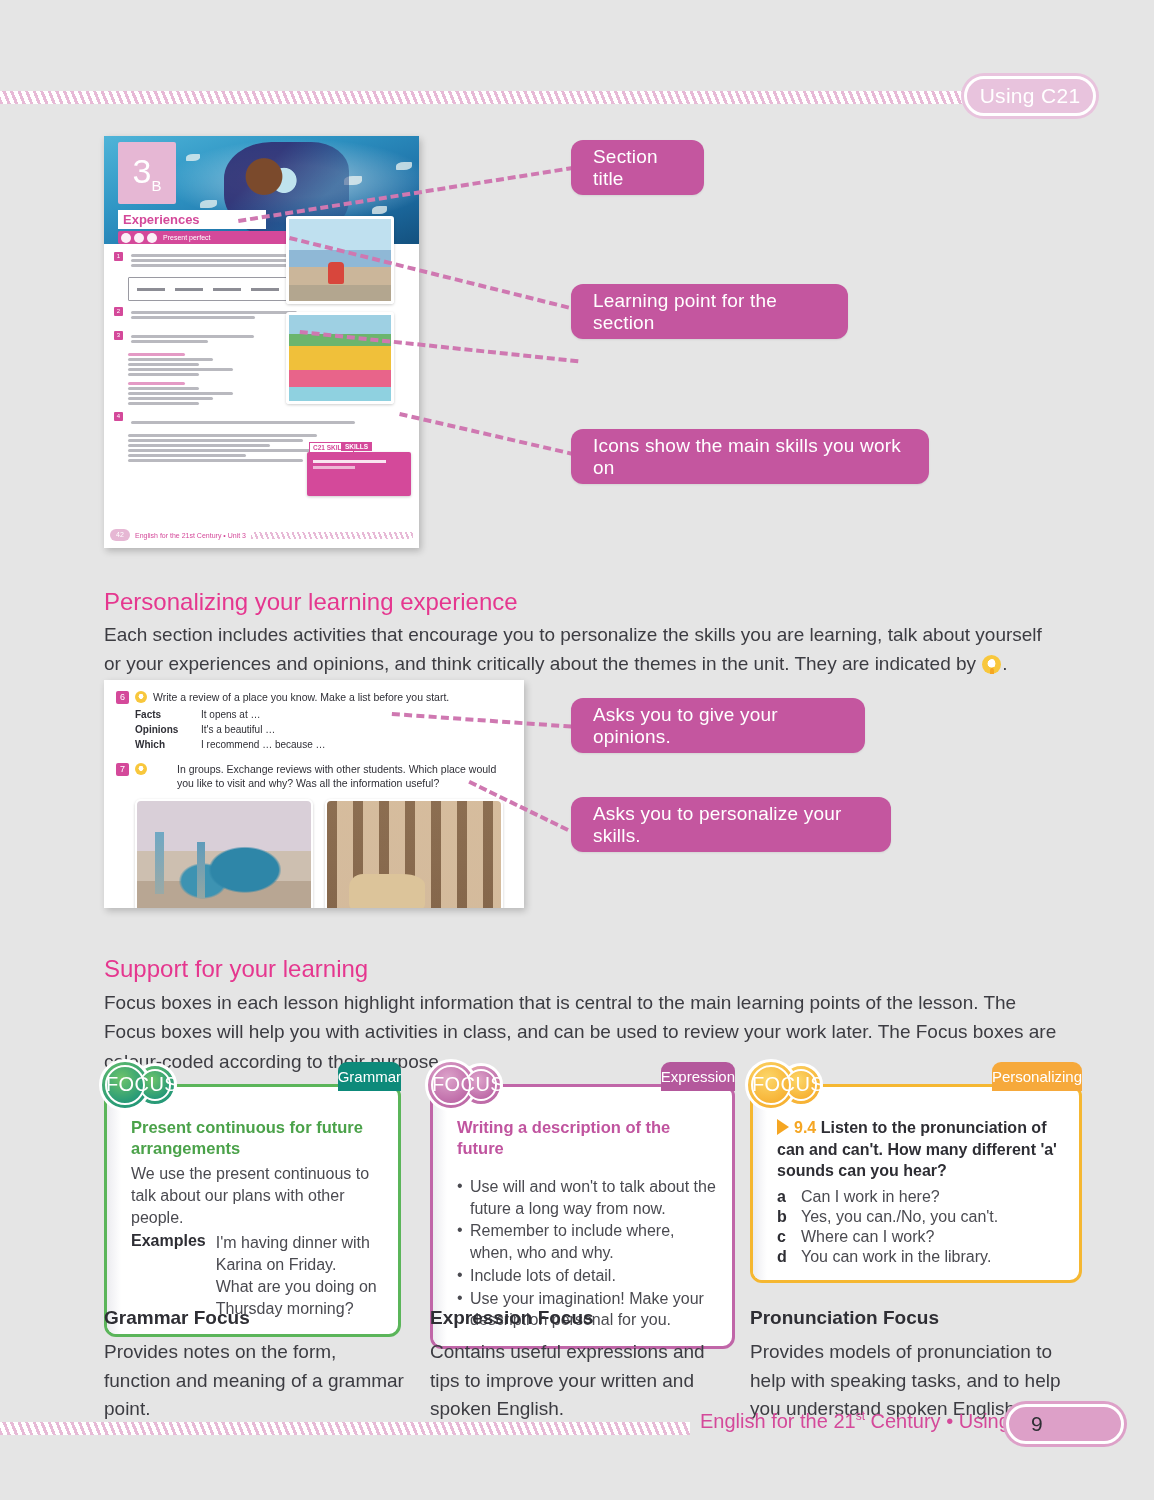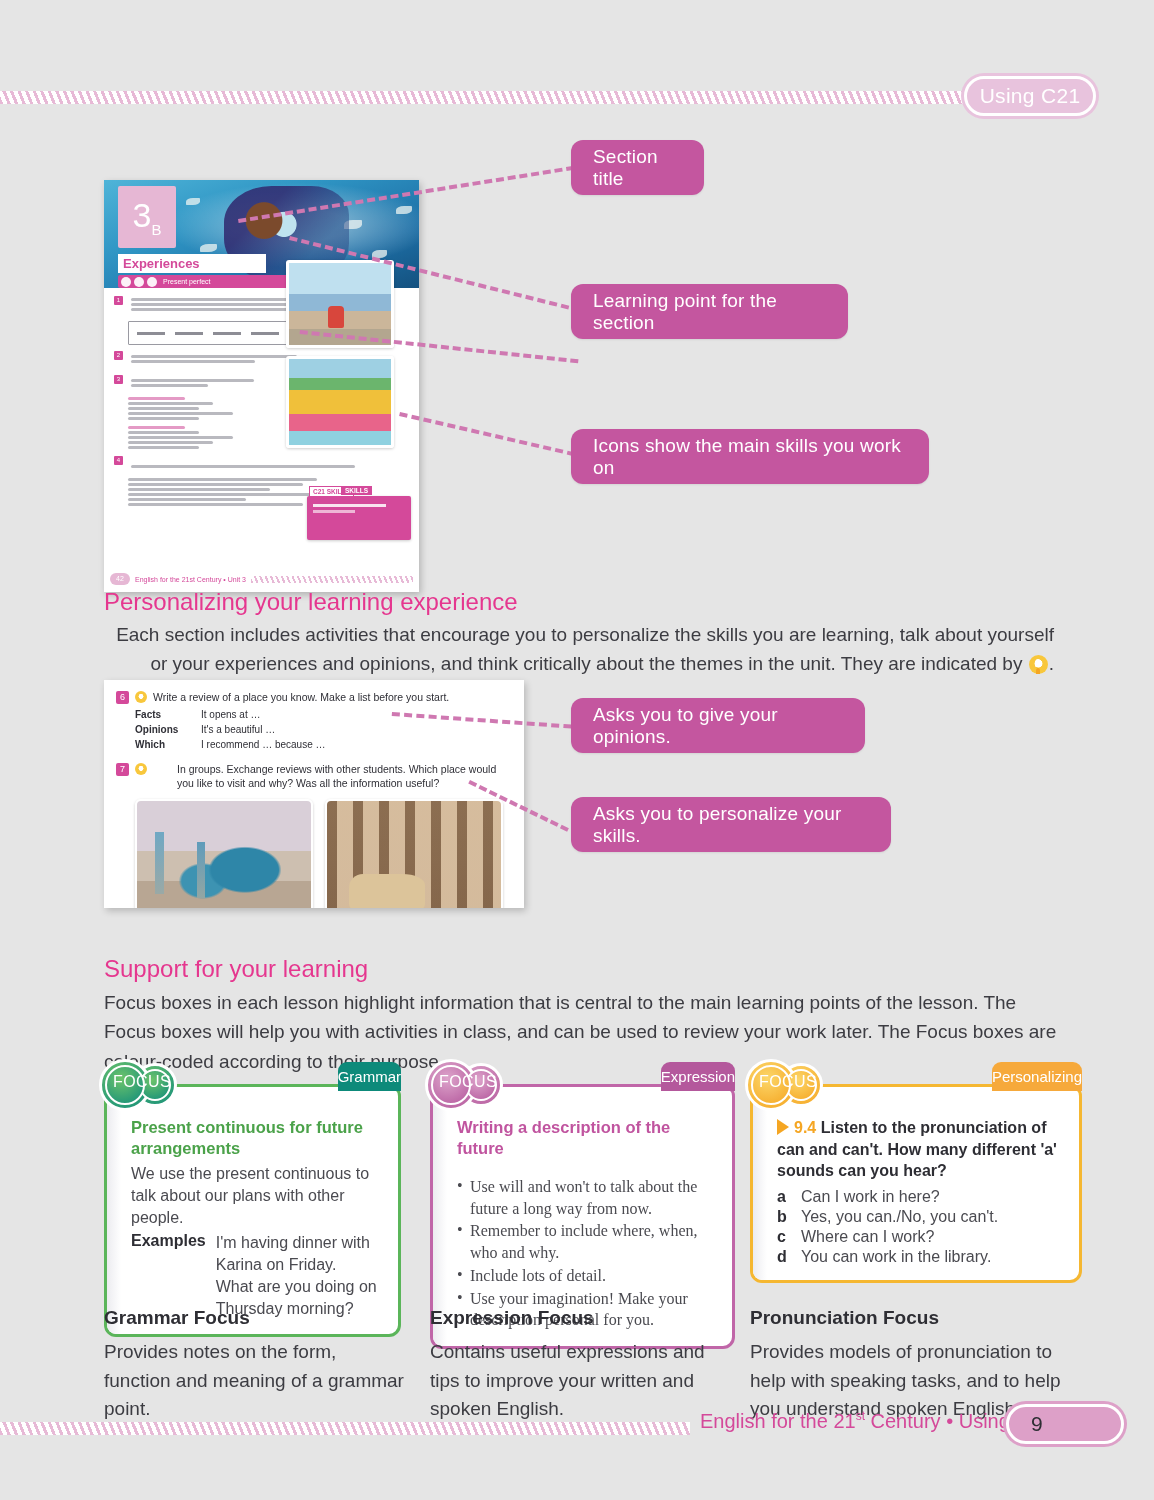--- a/index.html
+++ b/index.html
@@ -37,21 +37,20 @@
     color:#ffffff; font-size: 21px; letter-spacing:.3px;
   }
 
   
   .book-thumb {
     position:absolute; left:104px; top:136px;
     width:315px; height:412px;
     background:#fff;
     box-shadow: 2px 3px 7px rgba(0,0,0,.22);
     overflow:hidden;
-    margin-top:44px;
   }
   .tb-hero {
     position:absolute; left:0; top:0; width:100%; height:108px;
     background:
       radial-gradient(ellipse at 62% 42%, rgba(255,255,255,.35) 0 18%, rgba(255,255,255,0) 48%),
       linear-gradient(160deg,#4fb4d8 0%, #2f95c4 35%, #1d6fa6 72%, #14517f 100%);
   }
   .tb-fish { position:absolute; background:#eef4f2; border-radius:50% 6% 50% 6%; opacity:.75; }
   .tb-diver {
     position:absolute; left:120px; top:6px; width:125px; height:96px;
@@ -279,29 +278,29 @@
     border-radius:50%; border:2px solid #ffffff;
     background: radial-gradient(circle at 40% 32%, var(--badge-light), var(--badge-dark));
   }
   .focus-badge .inner2 {
     position:absolute; left:40px; top:10px; width:32px; height:32px;
     border-radius:50%; border:2px solid #ffffff;
     background: radial-gradient(circle at 40% 32%, var(--badge-light), var(--badge-dark));
   }
   .focus-badge .txt {
     position:absolute; left:4px; top:14px; width:78px;
-    text-align:center; color:#ffffff; font-size:16px; letter-spacing:.4px; z-index:6;
+    text-align:center; color:#ffffff; font-size:20px; letter-spacing:.4px; z-index:6;
   }
 
   .focus-title { color:var(--title); font-weight:700; font-size:16.5px; line-height:1.3; margin-bottom:3px; }
   .focus-p { color:#4a4a50; font-size:16px; line-height:1.38; }
   .focus-ex { display:flex; gap:10px; margin-top:3px; }
   .focus-ex b { flex:0 0 auto; color:#2e2e34; font-size:16px; font-weight:700; }
   .focus-ex span { color:#4a4a50; font-size:16px; line-height:1.38; }
-  ul.focus-list { list-style:none; margin-top:16px;font-family:Liberation Serif, serif; }
+  ul.focus-list { list-style:none; margin-top:16px; }
   ul.focus-list li {
     color:#4a4a50; font-size:16px; line-height:1.36;
     padding-left:13px; position:relative; margin-bottom:1px;
   }
   ul.focus-list li::before{ content:"•"; position:absolute; left:0; top:-1px; }
   .pron-head { color:#2e2e34; font-size:16px; font-weight:700; line-height:1.35; }
   .play-icon {
     display:inline-block; width:0; height:0; vertical-align:-2px;
     border-left:12px solid #f5a623; border-top:8px solid transparent;
     border-bottom:8px solid transparent; margin-right:5px;
@@ -447,21 +446,21 @@
     <span>Section title</span>
   </div>
   <div class="callout c2">
     <span>Learning point for the section</span>
   </div>
   <div class="callout c3">
     <span>Icons show the main skills you work on</span>
   </div>
 
   <h3 class="sec-head" style="left:104px; top:588px;">Personalizing your learning experience</h3>
-  <div class="sec-body" style="left:104px; top:620px; width:950px;text-align:right;">
+  <div class="sec-body" style="left:104px; top:620px; width:950px;">
     <span>Each section includes activities that encourage you to personalize the skills you are learning, talk about yourself or your experiences and opinions, and think critically about the themes in the unit. They are indicated by </span><span class="bulb"></span><span>.</span>
   </div>
 
   <div class="act-thumb">
     <div class="act-row">
       <span class="act-num">6</span>
       <span class="act-bulb"></span>
       <span class="act-text">Write a review of a place you know. Make a list before you start.</span>
     </div>
     <div class="act-table">

